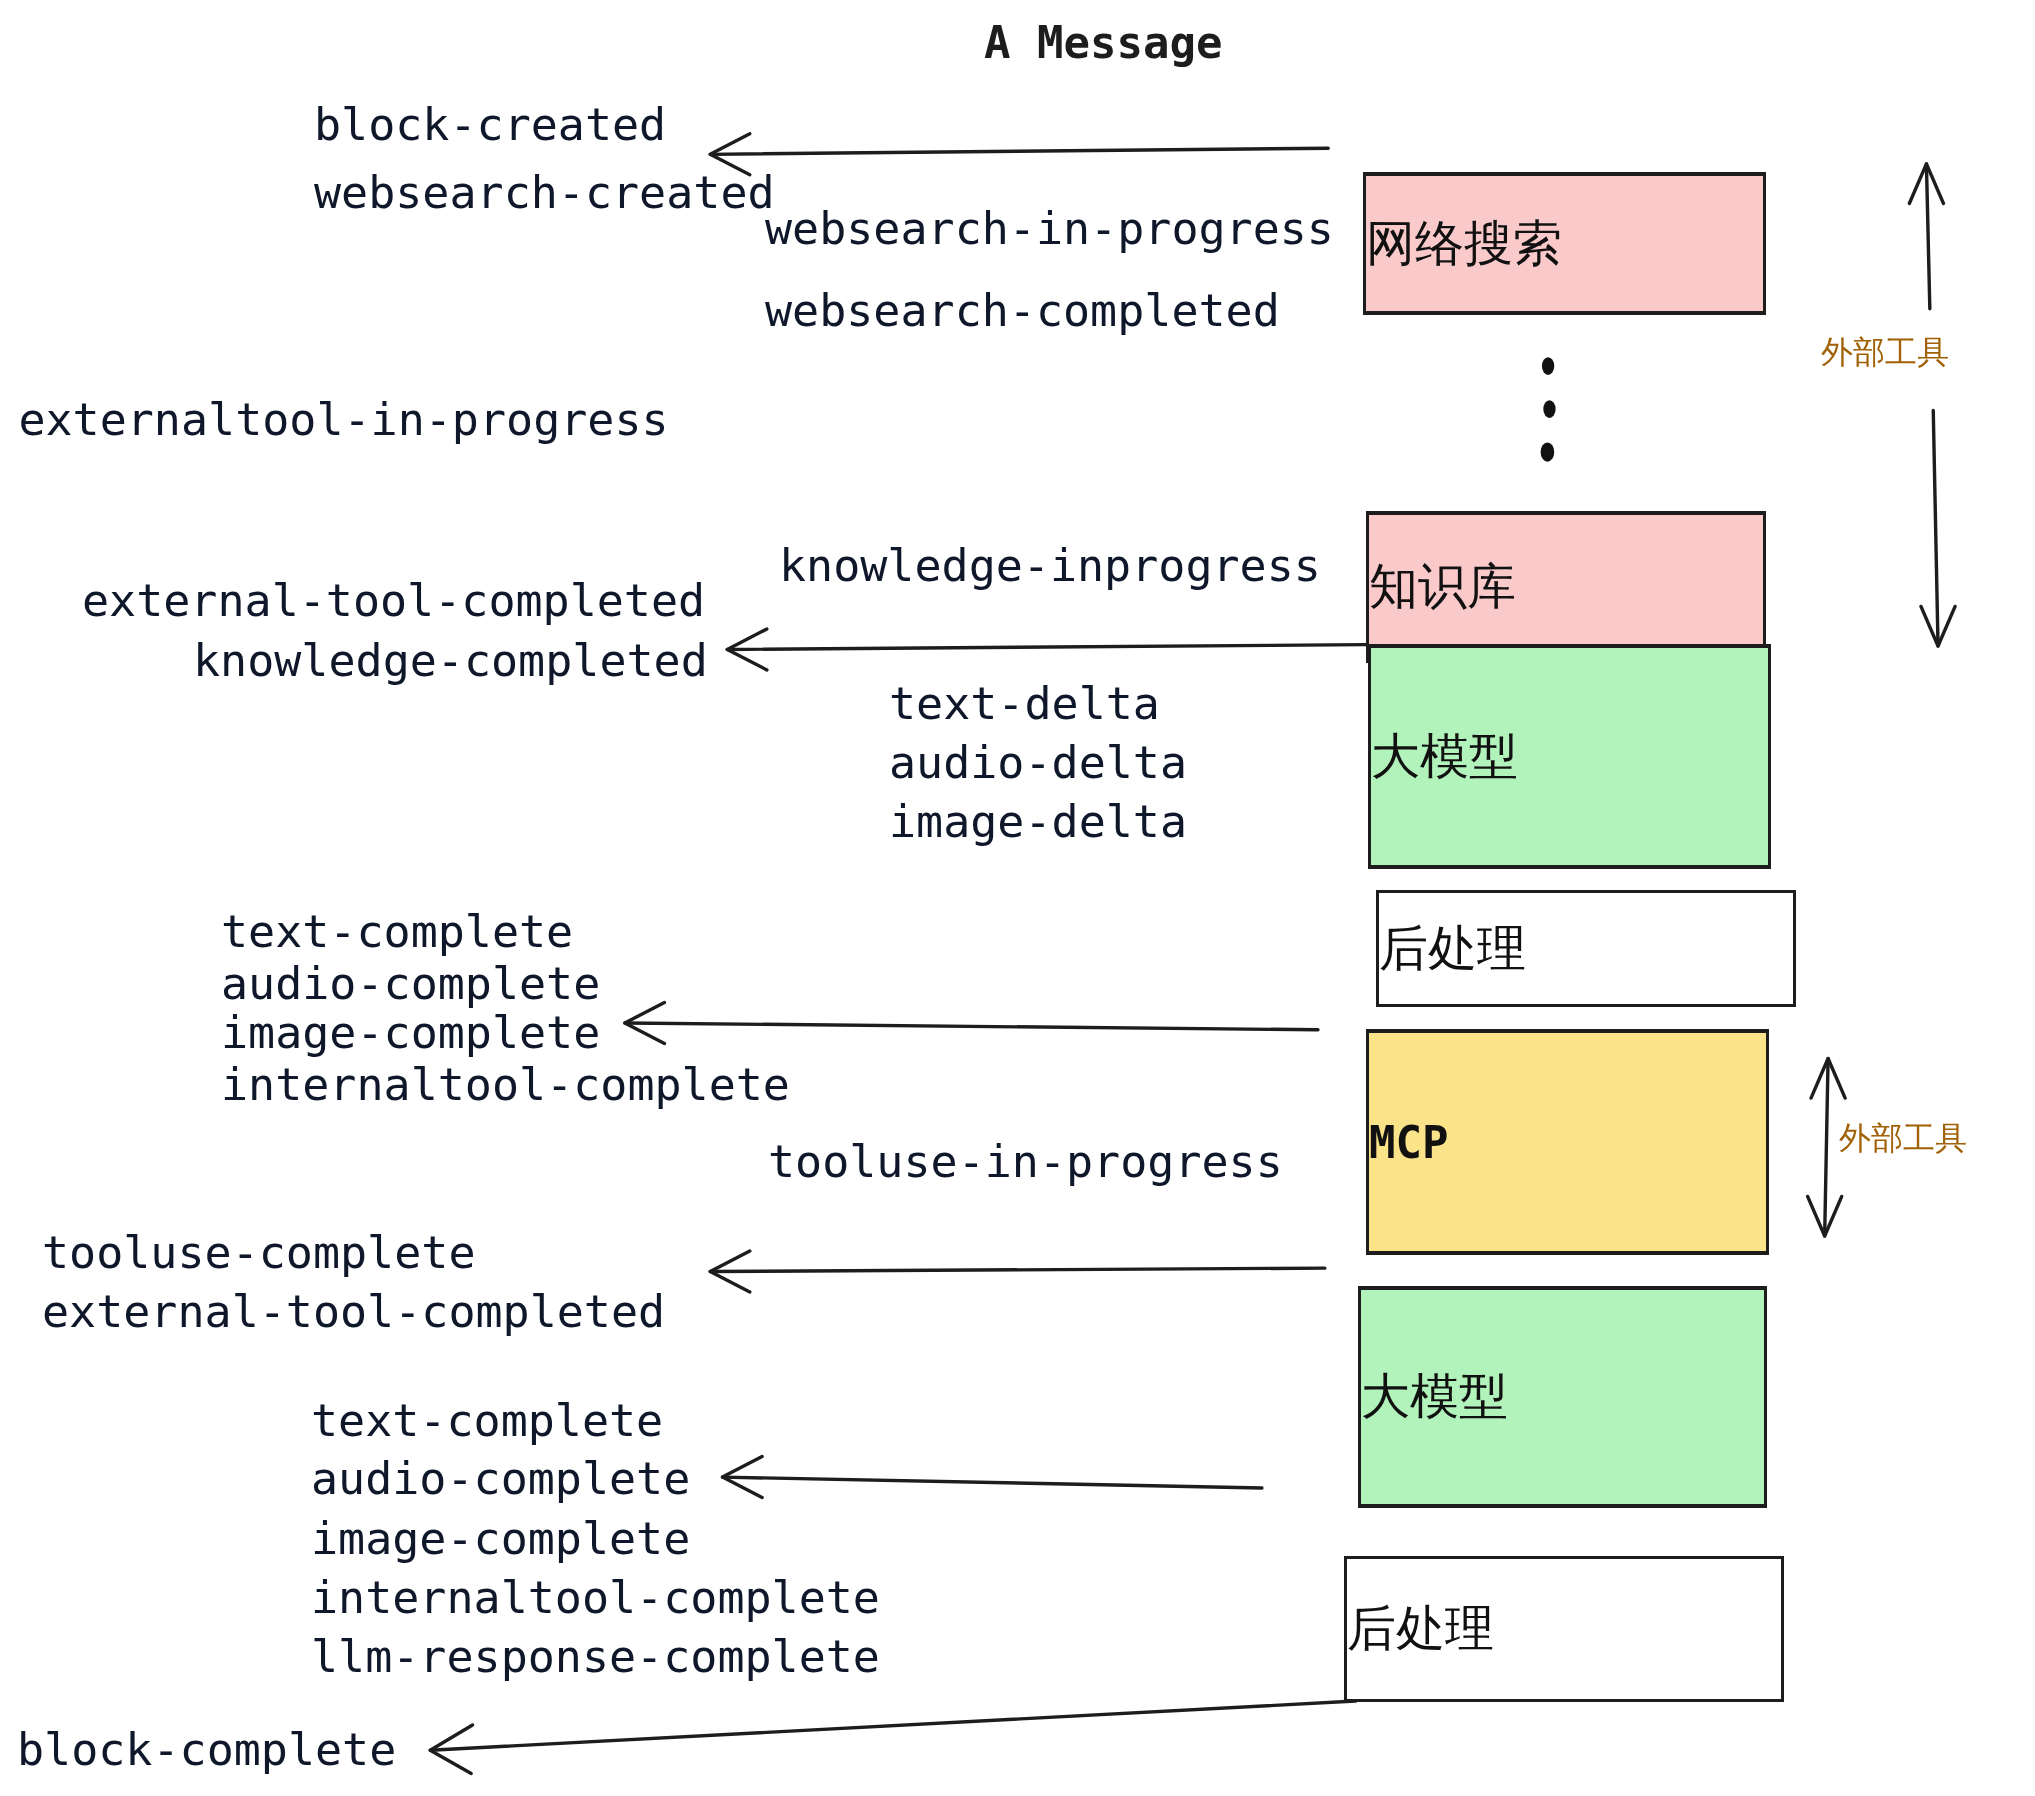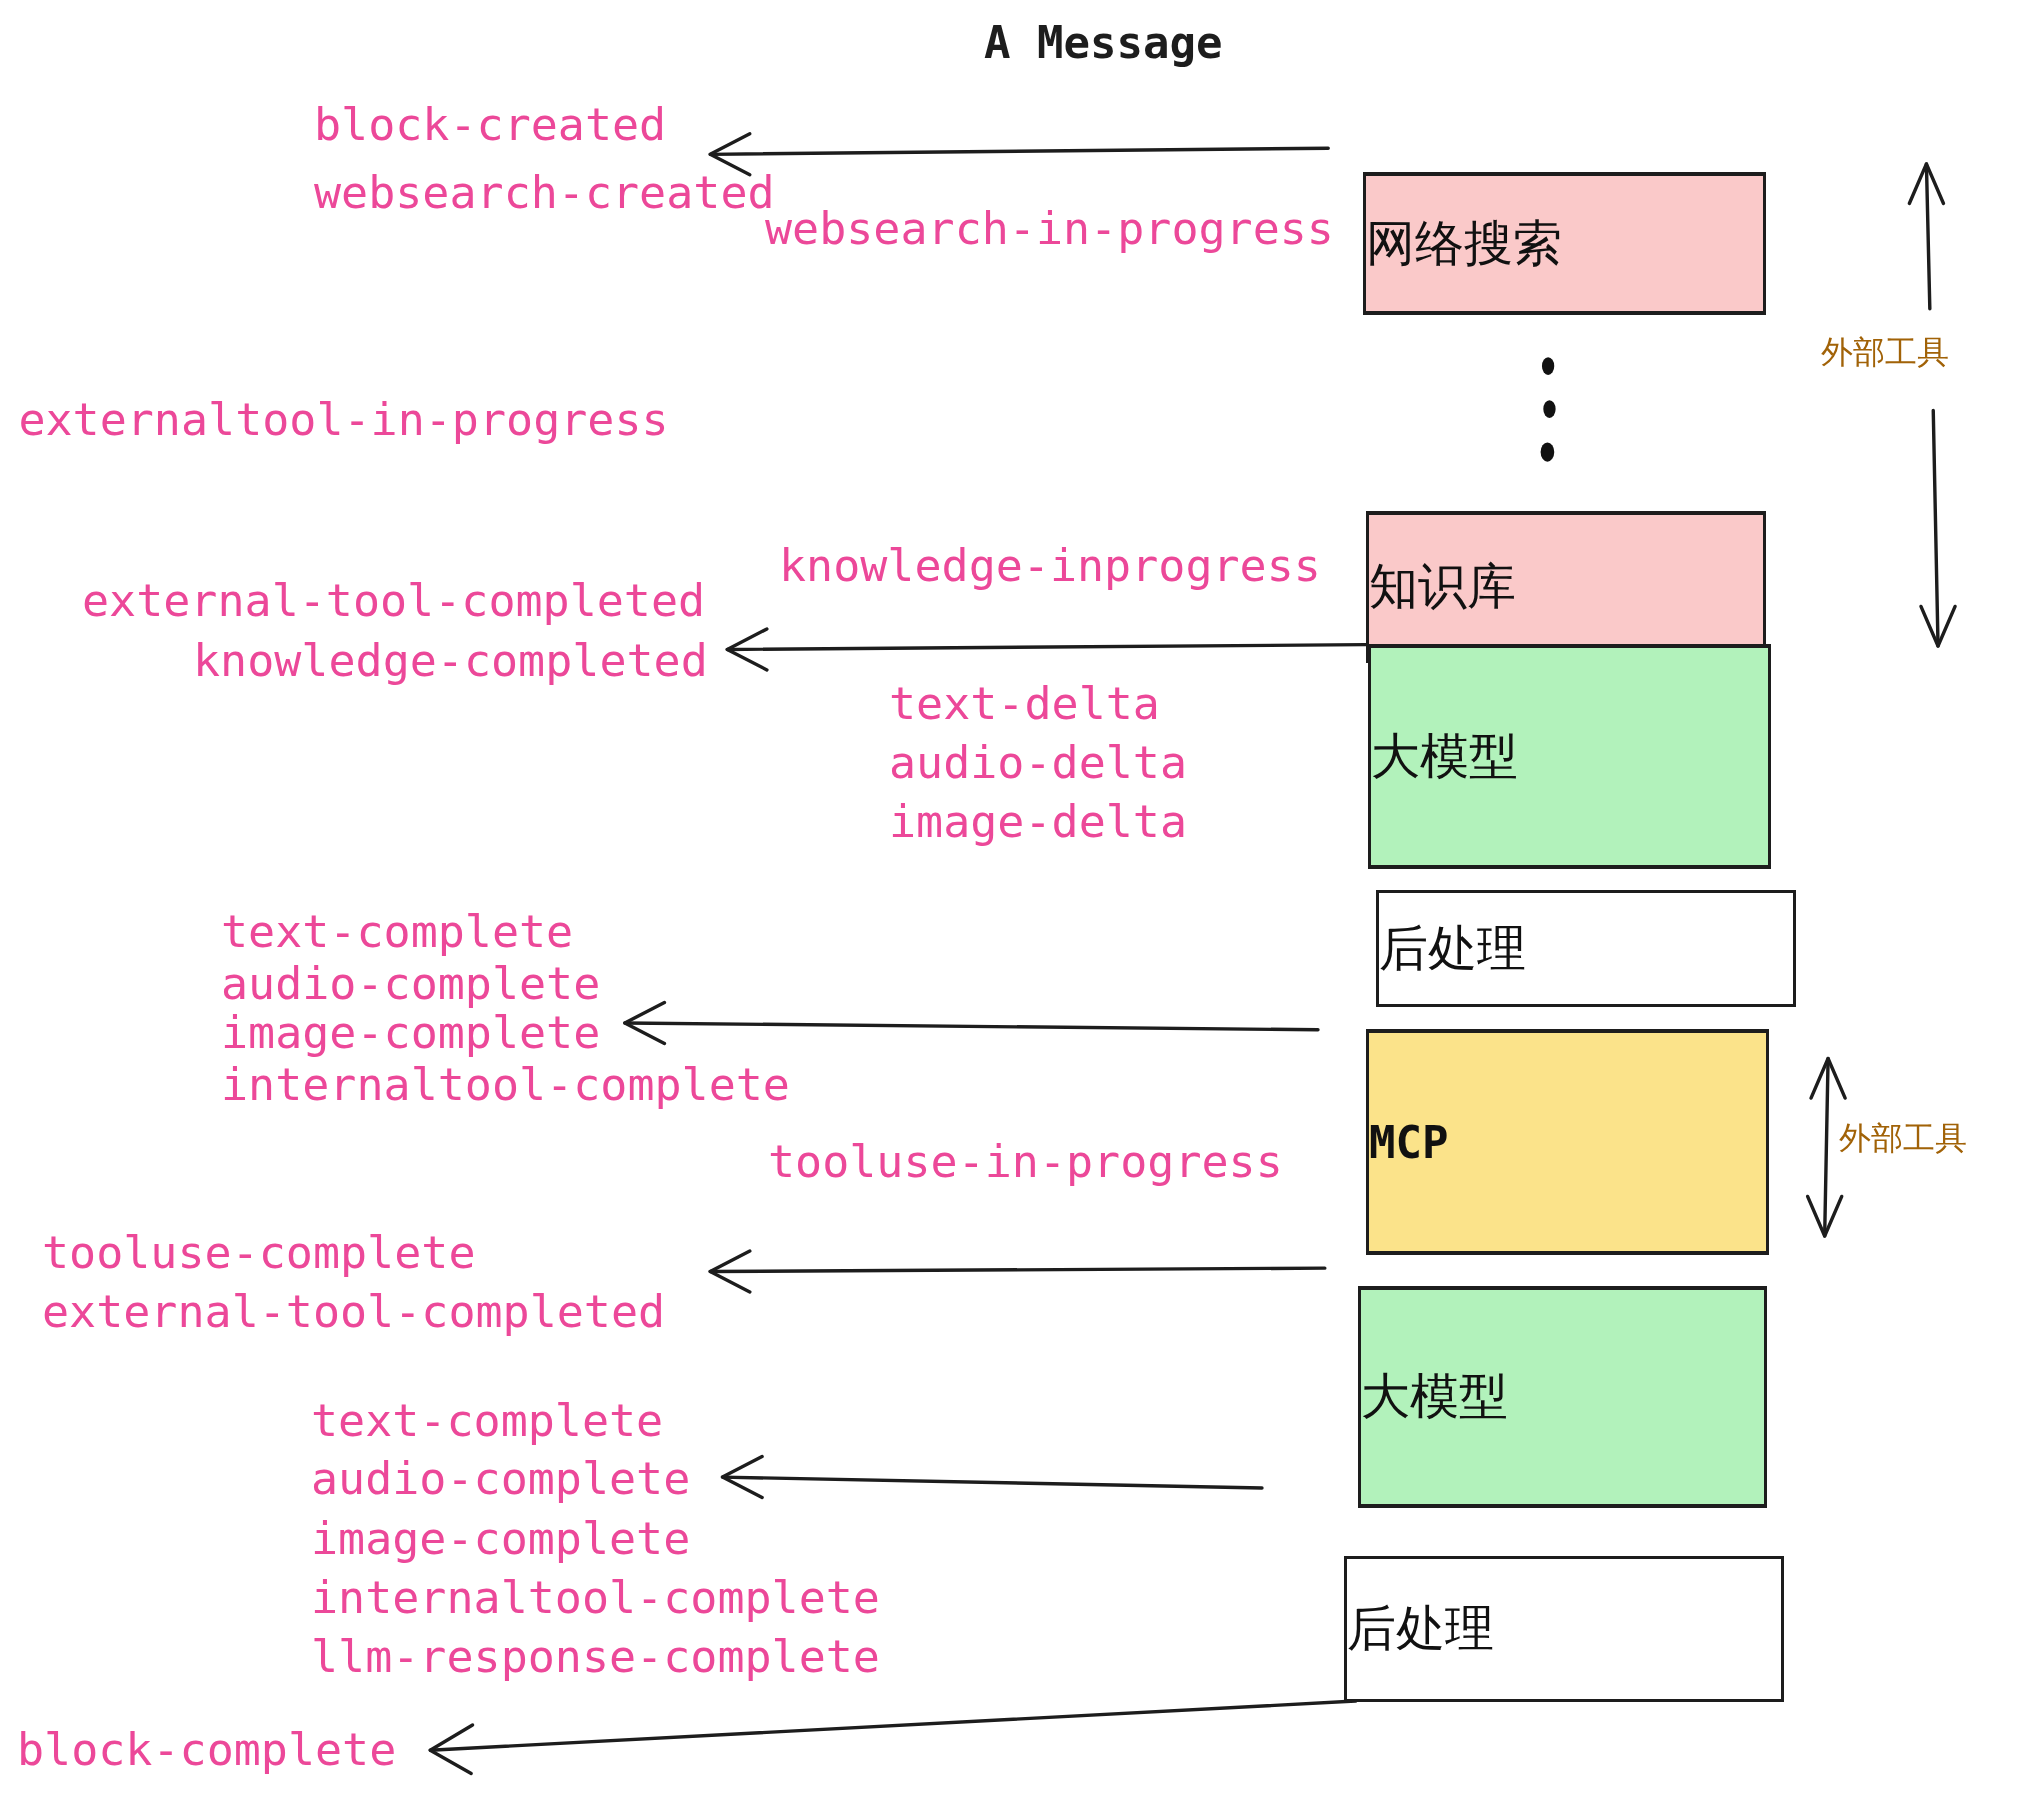--- a/index.html
+++ b/index.html
@@ -18,21 +18,21 @@
     font-family:"DejaVu Sans Mono","Liberation Mono",monospace;
   }
   .title{
     position:absolute;
     font-family:"DejaVu Sans Mono","Liberation Mono",monospace;
     font-size:44px;color:var(--ink);white-space:nowrap;font-weight:bold;
   }
   .event{
     position:absolute;
     font-family:"DejaVu Sans Mono","Liberation Mono",monospace;
-    font-size:45px;line-height:1.05;color:#ec4899;white-space:nowrap;
+    font-size:45px;line-height:1.05;color:#0f172a;white-space:nowrap;
   }
   .box{
     position:absolute;
     border:3.4px solid var(--ink);
     box-sizing:border-box;
     display:flex;align-items:center;
     font-family:"DejaVu Sans","Liberation Sans",sans-serif;
     font-size:49px;color:#111;white-space:nowrap;
   }
   .box.pink{background:var(--pink);border-top-width:4.8px;border-bottom-width:4.8px;}
@@ -106,20 +106,21 @@
       <ellipse cx="2269" cy="599" rx="9" ry="13"></ellipse>
       <ellipse cx="2266" cy="662" rx="10" ry="14"></ellipse>
     </g>
   </svg>
 
   <div class="title" style="left:984px;top:17px;">A Message</div>
 
   <div class="event" style="left:314px;top:101px;">block-created</div>
   <div class="event" style="left:314px;top:169px;">websearch-created</div>
   <div class="event" style="left:765px;top:205px;">websearch-in-progress</div>
+  <div class="event" style="left:765px;top:287px;">websearch-completed</div>
   <div class="event" style="left:779px;top:542px;">knowledge-inprogress</div>
   <div class="event" style="left:18.4px;top:396px;">externaltool-in-progress</div>
   <div class="event" style="left:82px;top:577px;">external-tool-completed</div>
   <div class="event" style="left:193px;top:637px;">knowledge-completed</div>
   <div class="event" style="left:889px;top:680px;">text-delta</div>
   <div class="event" style="left:889px;top:739px;">audio-delta</div>
   <div class="event" style="left:889px;top:798px;">image-delta</div>
   <div class="event" style="left:221px;top:908px;">text-complete</div>
   <div class="event" style="left:221px;top:960px;">audio-complete</div>
   <div class="event" style="left:221px;top:1009px;">image-complete</div>

